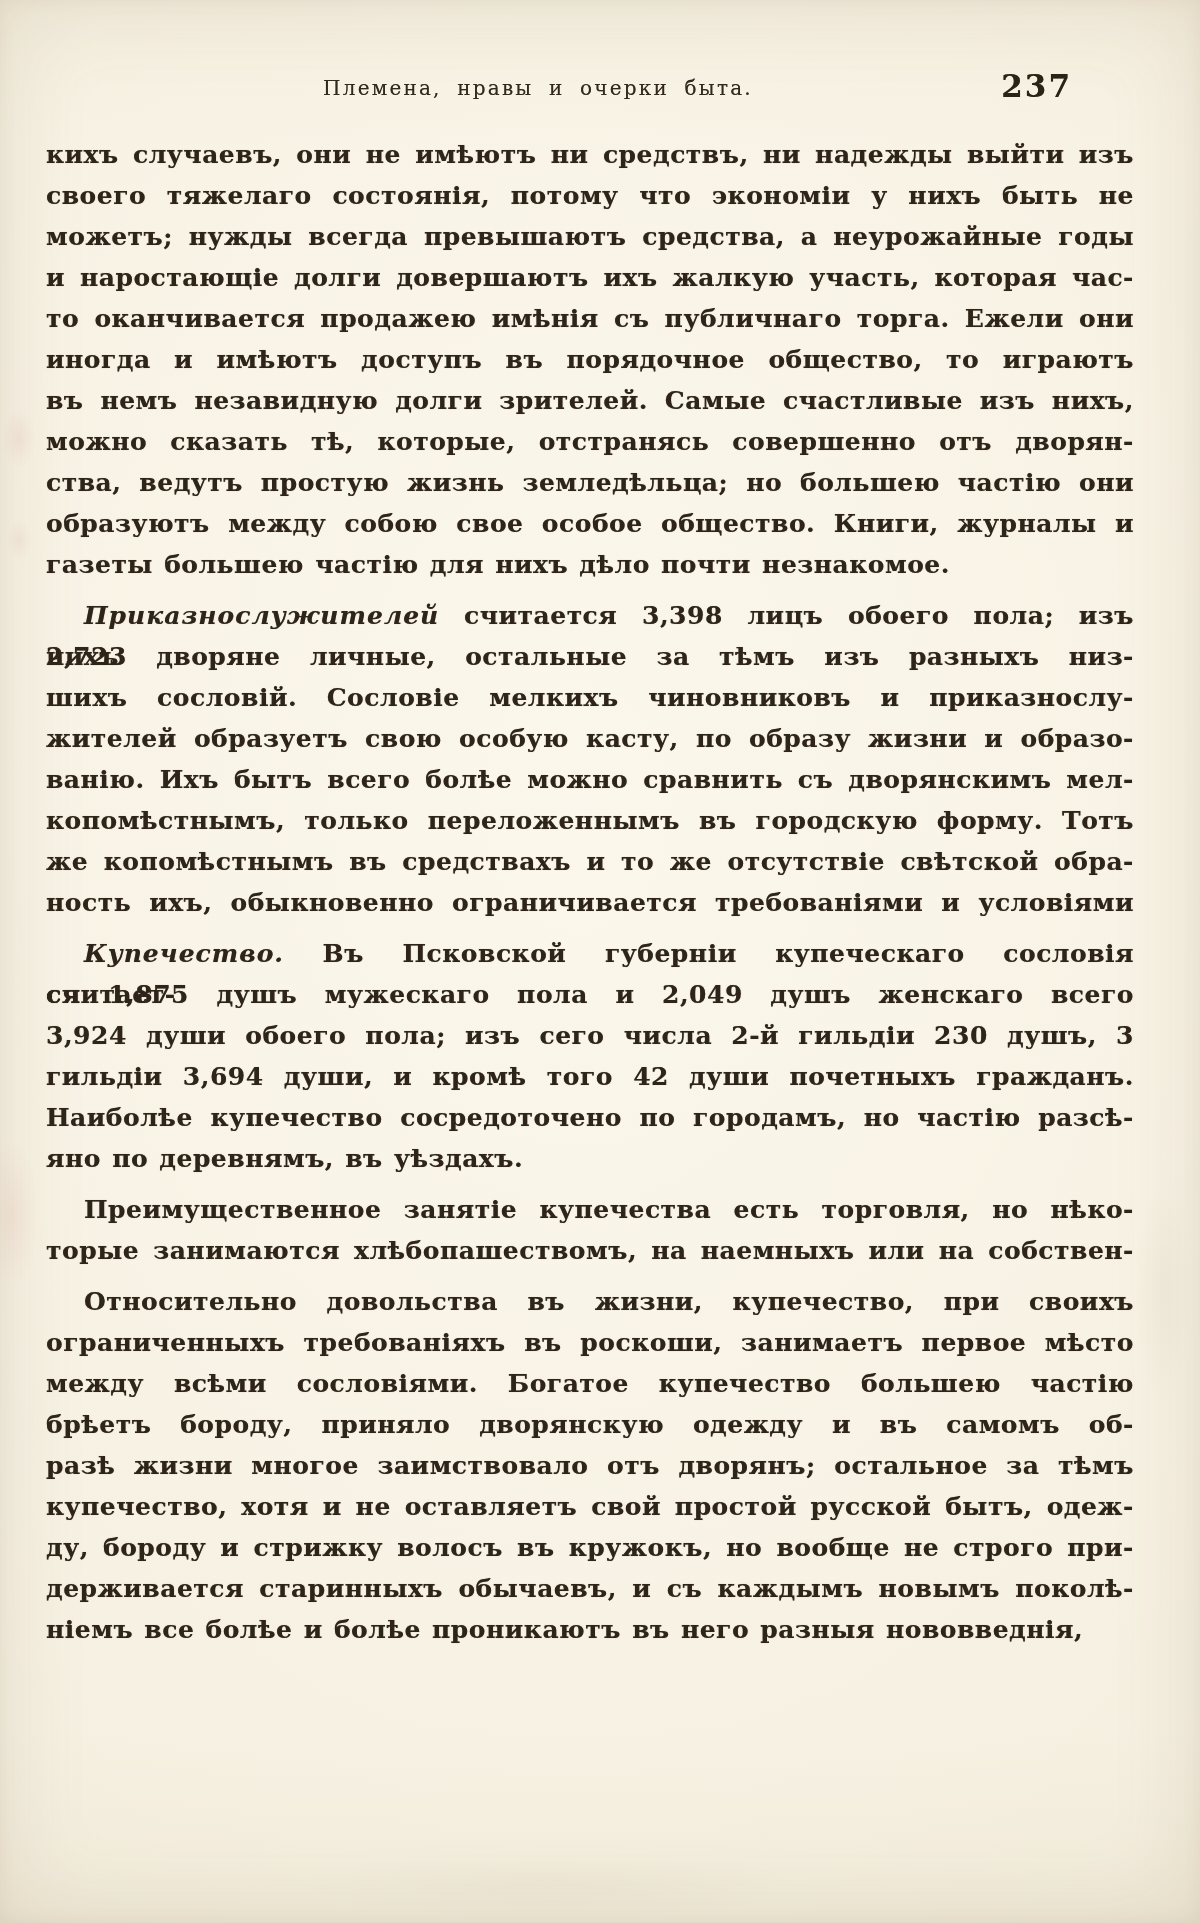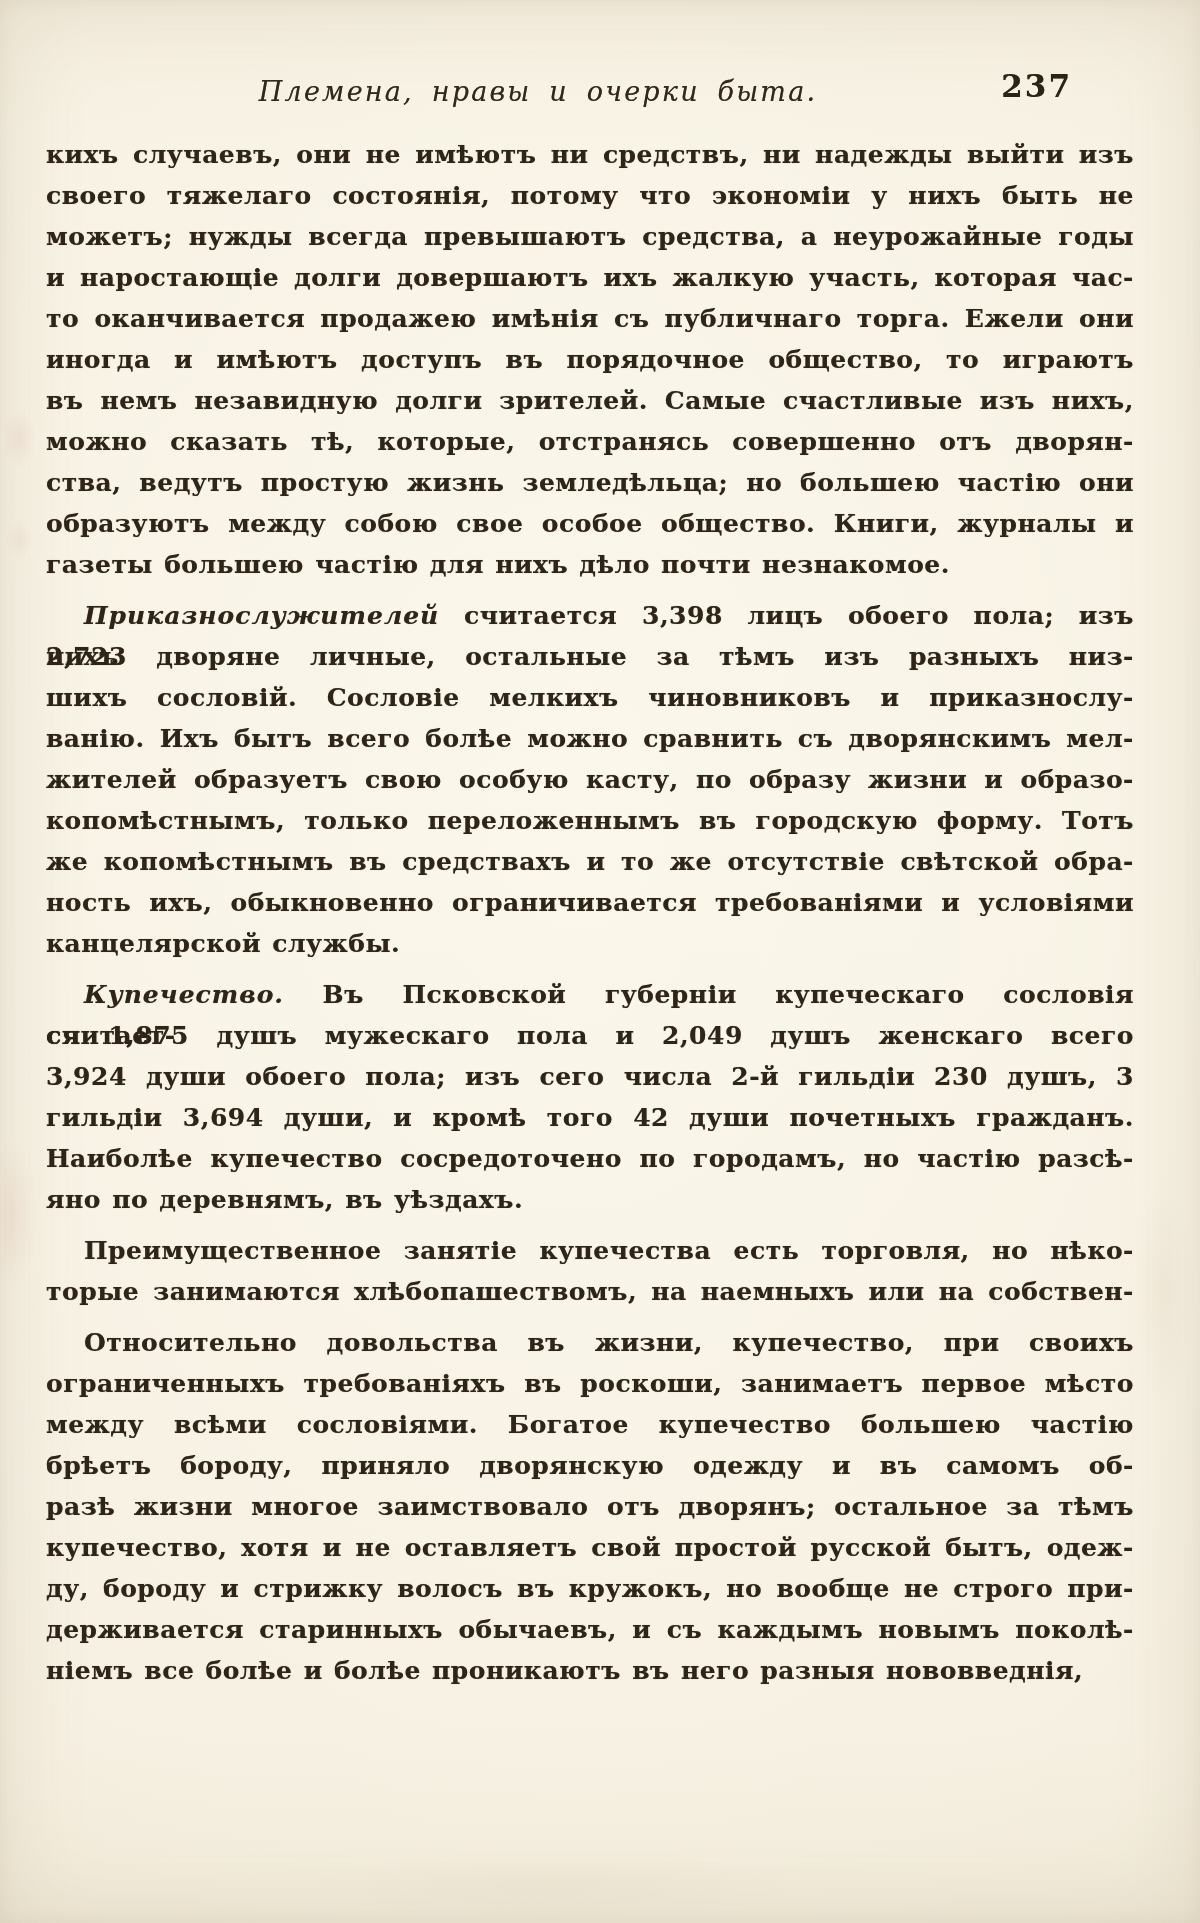--- a/index.html
+++ b/index.html
@@ -32,22 +32,21 @@
     position: relative;
     height: 58px;
     padding-top: 76px;
   }
   .running-title {
     position: absolute;
     left: 50%;
     top: 76px;
     transform: translateX(-50%);
     margin-left: -62px;
-    font-style: italic;
-    font-size: 27px;
+    font-size: 20px;
     letter-spacing: 2.2px;
     word-spacing: 7px;
     color: #32291c;
     white-space: nowrap;
     text-shadow: 0 0 0.6px rgba(50,41,28,0.55);
   }
   .running-page-number {
     position: absolute;
     right: 128px;
     top: 68px;
@@ -112,26 +111,25 @@
         <div class="line">въ немъ незавидную долги зрителей. Самые счастливые изъ нихъ,</div>
         <div class="line">можно сказать тѣ, которые, отстранясь совершенно отъ дворян-</div>
         <div class="line">ства, ведутъ простую жизнь земледѣльца; но большею частію они</div>
         <div class="line">образуютъ между собою свое особое общество. Книги, журналы и</div>
         <div class="line last">газеты большею частію для нихъ дѣло почти незнакомое.</div>
       </div>
       <div class="paragraph spaced">
         <div class="line indent"><em class="lead">Приказнослужителей</em> считается 3,398 лицъ обоего пола; изъ нихъ</div>
         <div class="line">2,723 дворяне личные, остальные за тѣмъ изъ разныхъ низ-</div>
         <div class="line">шихъ сословій. Сословіе мелкихъ чиновниковъ и приказнослу-</div>
+        <div class="line">жителей образуетъ свою особую касту, по образу жизни и образо-</div>
         <div class="line">ванію. Ихъ бытъ всего болѣе можно сравнить съ дворянскимъ мел-</div>
-        <div class="line">жителей образуетъ свою особую касту, по образу жизни и образо-</div>
         <div class="line">копомѣстнымъ, только переложеннымъ въ городскую форму. Тотъ</div>
         <div class="line">же копомѣстнымъ въ средствахъ и то же отсутствіе свѣтской обра-</div>
         <div class="line">ность ихъ, обыкновенно ограничивается требованіями и условіями</div>
-        <div class="line last">канцелярской службы.</div>
       </div>
       <div class="paragraph spaced">
         <div class="line indent"><em class="lead">Купечество.</em> Въ Псковской губерніи купеческаго сословія считает-</div>
         <div class="line">ся 1,875 душъ мужескаго пола и 2,049 душъ женскаго всего</div>
         <div class="line">3,924 души обоего пола; изъ сего числа 2-й гильдіи 230 душъ, 3</div>
         <div class="line">гильдіи 3,694 души, и кромѣ того 42 души почетныхъ гражданъ.</div>
         <div class="line">Наиболѣе купечество сосредоточено по городамъ, но частію разсѣ-</div>
         <div class="line last">яно по деревнямъ, въ уѣздахъ.</div>
       </div>
       <div class="paragraph spaced">

